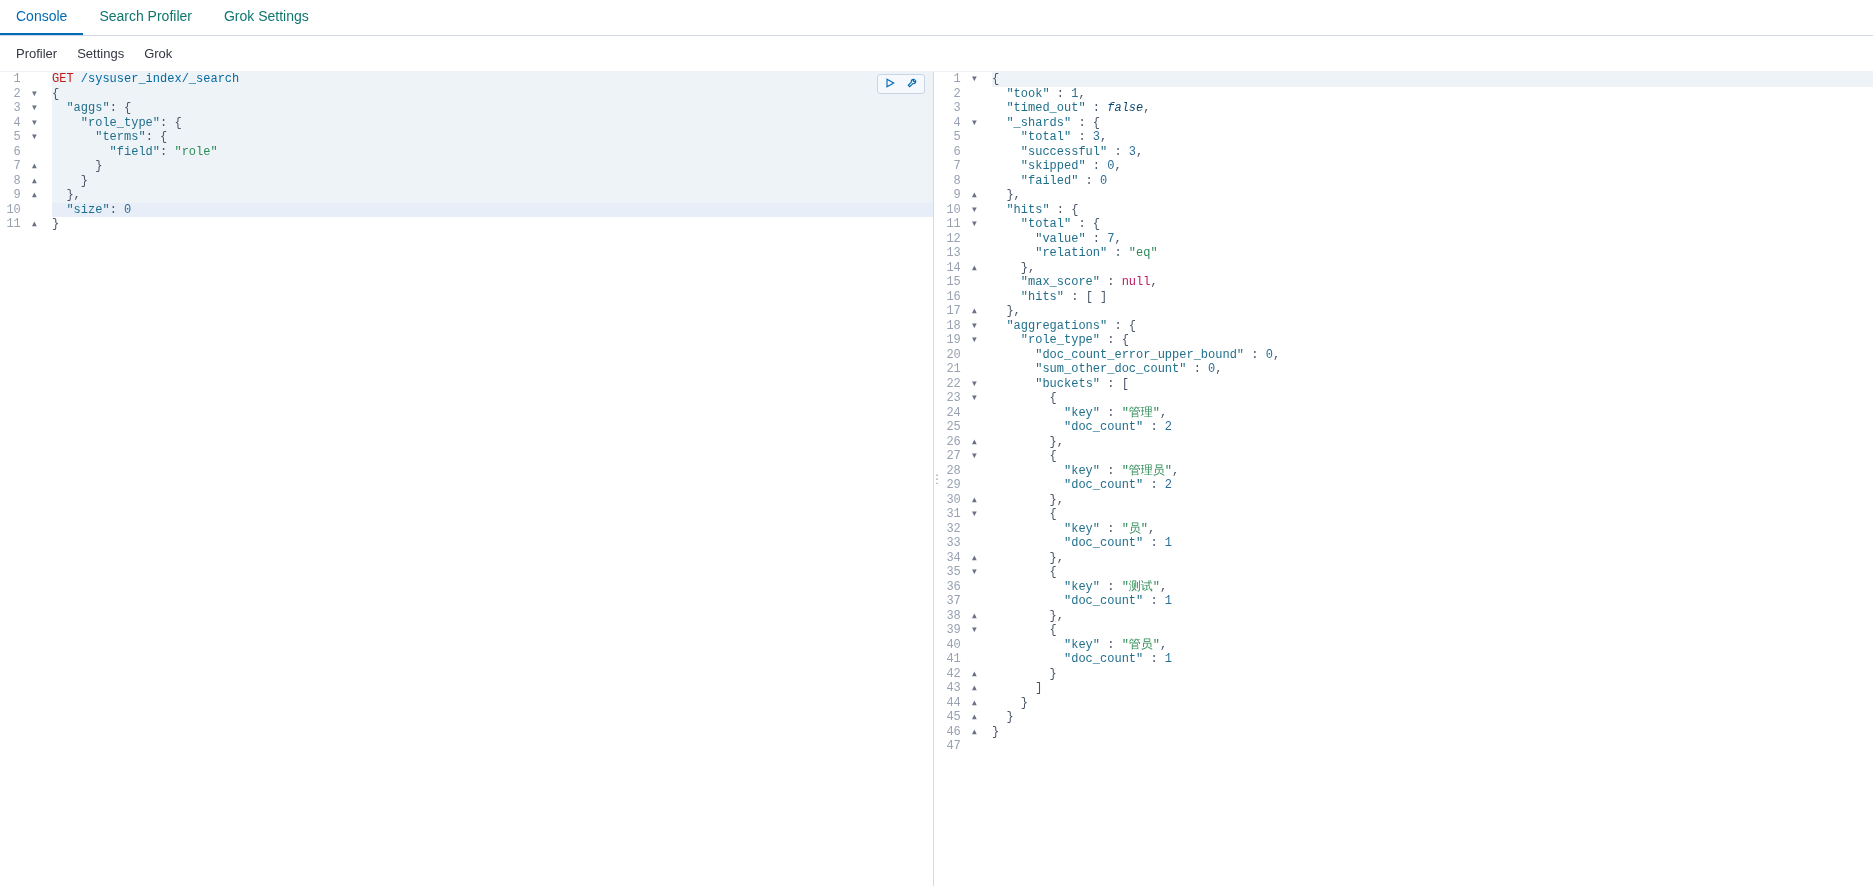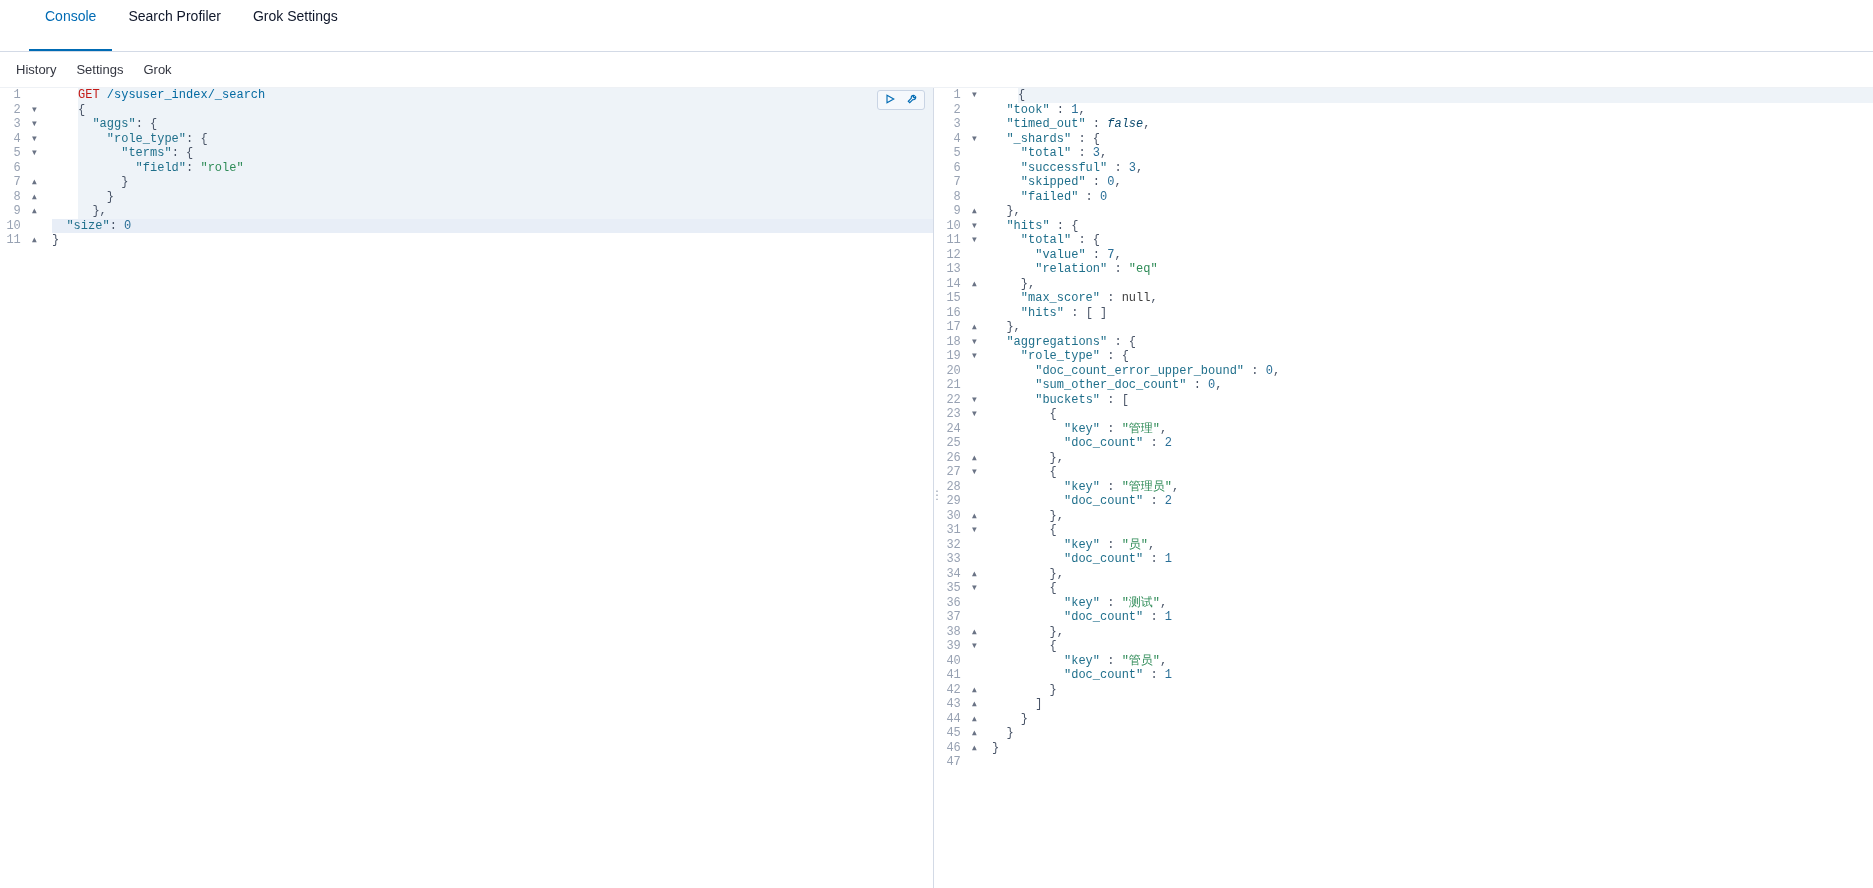--- a/index.html
+++ b/index.html
@@ -11,27 +11,26 @@
   width: 1873px;
   height: 888px;
   overflow: hidden;
 }
 
 
 .top-tabs {
   display: flex;
   border-bottom: 1px solid #d3dae6;
   background: #fff;
-  height: 52px;
-  padding-left: 29px;
+  height: 36px;
 }
 .top-tab {
   padding: 8px 16px;
   cursor: pointer;
-  color: #0f172a;
+  color: #0f766e;
   border-bottom: 2px solid transparent;
   font-size: 14px;
 }
 .top-tab.active {
   color: #006bb4;
   border-bottom: 2px solid #006bb4;
 }
 
 
 .sub-menu {
@@ -87,30 +86,30 @@
   user-select: none;
   background: #fff;
 }
 .gutter .ln { height: 14.5px; }
 .gutter .fold { display:inline-block; width:8px; margin-left:2px; color:#6a7385;}
 .code-body {
   margin-left: 46px;
   padding-left: 6px;
 }
 .row { height: 14.5px; display:flex; align-items:center;}
-.row.hl { background: #eef3f8; margin-left: 26px; }
+.row.hl { background: #eef3f8; }
 .row.hl-cursor { background: #e8eef7; }
 
 .tok-method { color: #c41a16; }
 .tok-path   { color: #0369a1; }
 .tok-key    { color: #1f6f8b; }
 .tok-str    { color: #2e8b57; }
 .tok-num    { color: #2a6f97; }
 .tok-bool   { color: #0c4a6e; font-style: italic; }
-.tok-null   { color: #404040; }
+.tok-null   { color: #be185d; }
 .tok-punc   { color: #4a5568; }
 
 .req-actions {
   position: absolute;
   top: 2px;
   right: 8px;
   display: flex;
   gap: 4px;
   border: 1px solid #c9d4e4;
   border-radius: 3px;
@@ -131,21 +130,21 @@
 </head>
 <body>
 
 <div class="top-tabs">
   <div class="top-tab active">Console</div>
   <div class="top-tab">Search Profiler</div>
   <div class="top-tab">Grok Settings</div>
 </div>
 
 <div class="sub-menu">
-  <div class="sub-menu-item">History</div>
+  <div class="sub-menu-item">Profiler</div>
   <div class="sub-menu-item">Settings</div>
   <div class="sub-menu-item">Grok</div>
 </div>
 
 <div class="main">
 
   <div class="pane pane-left">
     <div class="req-actions">
       <div class="btn" title="Click to send request">
         <span>

